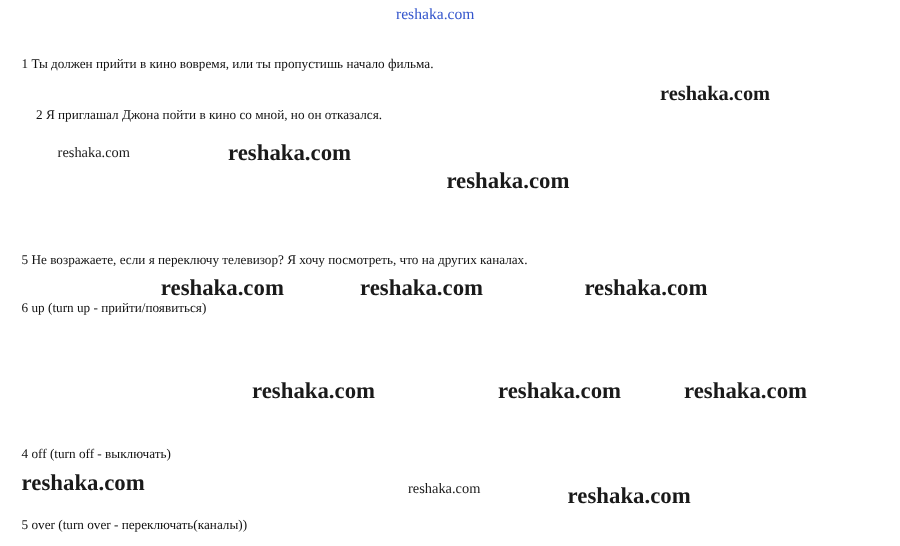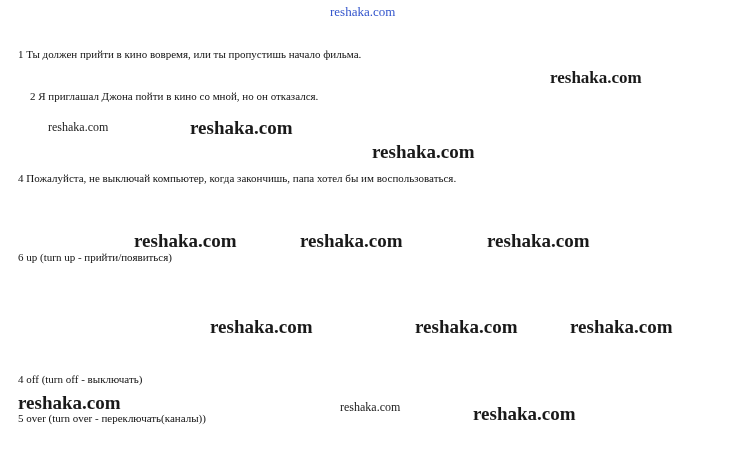--- a/index.html
+++ b/index.html
@@ -47,25 +47,25 @@
 </style>
 </head>
 <body>
 
 <div class="page">
 
   <div class="wm-blue" style="left:330px; top:4px; font-size:13px;">reshaka.com</div>
 
   <div class="line" style="left:18px; top:48px;">1 Ты должен прийти в кино вовремя, или ты пропустишь начало фильма.</div>
   <div class="line" style="left:30px; top:90px;">2 Я приглашал Джона пойти в кино со мной, но он отказался.</div>
-  <div class="line" style="left:18px; top:172px;">4 Пожалуйста, не выключай компьютер, когда закончишь, папа хотел бы им воспользоваться.</div>
+  <div class="line" style="left:18px; top:211px;">5 Не возражаете, если я переключу телевизор? Я хочу посмотреть, что на других каналах.</div>
 
   <div class="line" style="left:18px; top:251px;">6 up (turn up - прийти/появиться)</div>
   <div class="line" style="left:18px; top:373px;">4 off (turn off - выключать)</div>
-  <div class="line" style="left:18px; top:412px;">5 over (turn over - переключать(каналы))</div>
+  <div class="line" style="left:18px; top:432px;">5 over (turn over - переключать(каналы))</div>
 
   <div id="watermark-layer">
       <div class="wm bold" style="left: 550px; top: 68px; font-size: 17px;">reshaka.com</div>
       <div class="wm" style="left: 48px; top: 120px; font-size: 12px;">reshaka.com</div>
       <div class="wm bold" style="left: 190px; top: 117px; font-size: 19px;">reshaka.com</div>
       <div class="wm bold" style="left: 372px; top: 141px; font-size: 19px;">reshaka.com</div>
       <div class="wm bold" style="left: 134px; top: 230px; font-size: 19px;">reshaka.com</div>
       <div class="wm bold" style="left: 300px; top: 230px; font-size: 19px;">reshaka.com</div>
       <div class="wm bold" style="left: 487px; top: 230px; font-size: 19px;">reshaka.com</div>
       <div class="wm bold" style="left: 210px; top: 316px; font-size: 19px;">reshaka.com</div>

